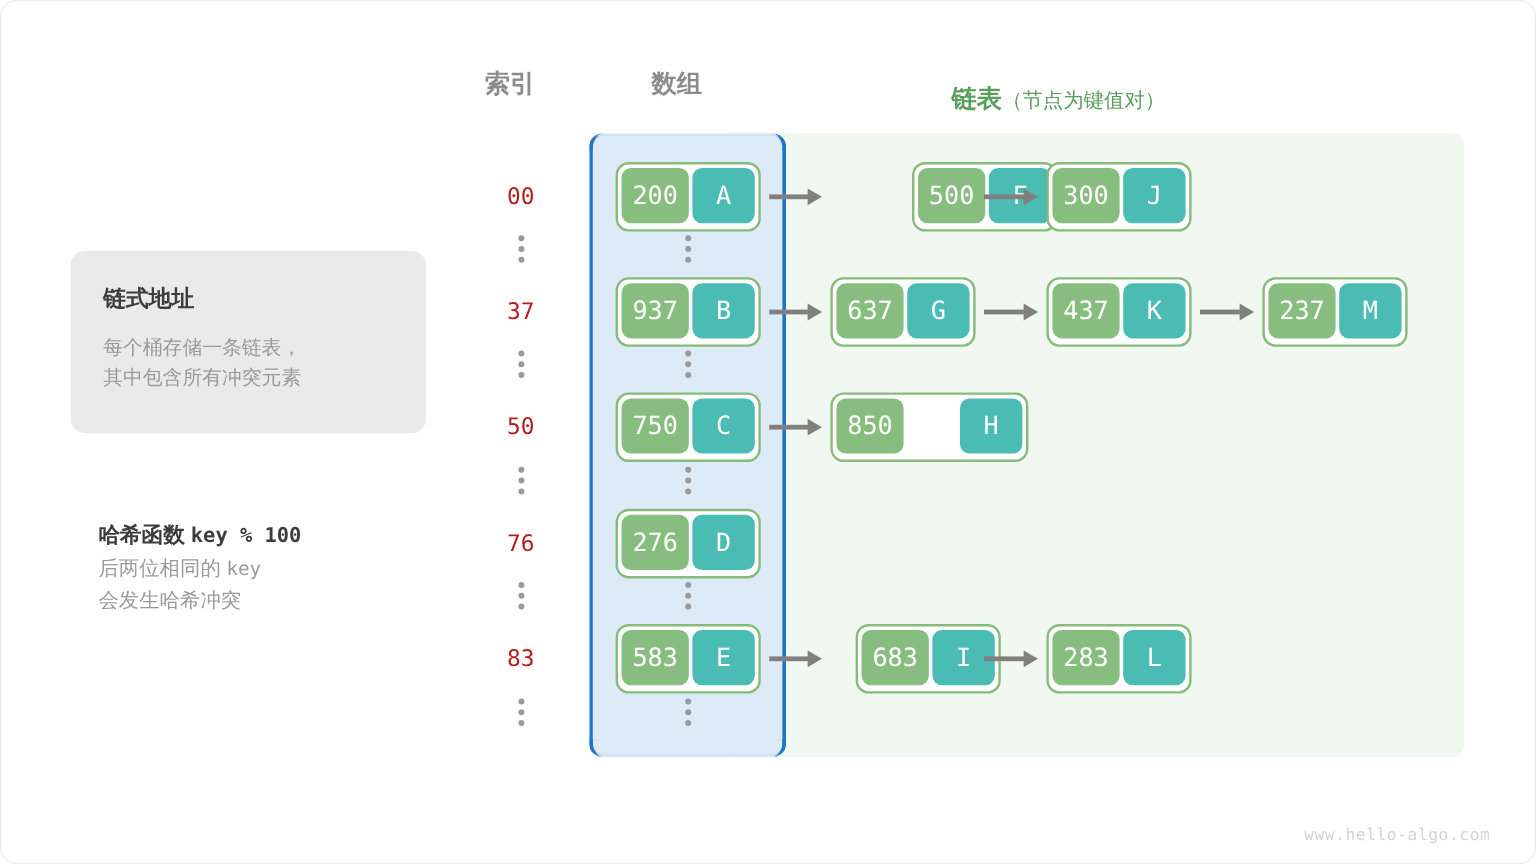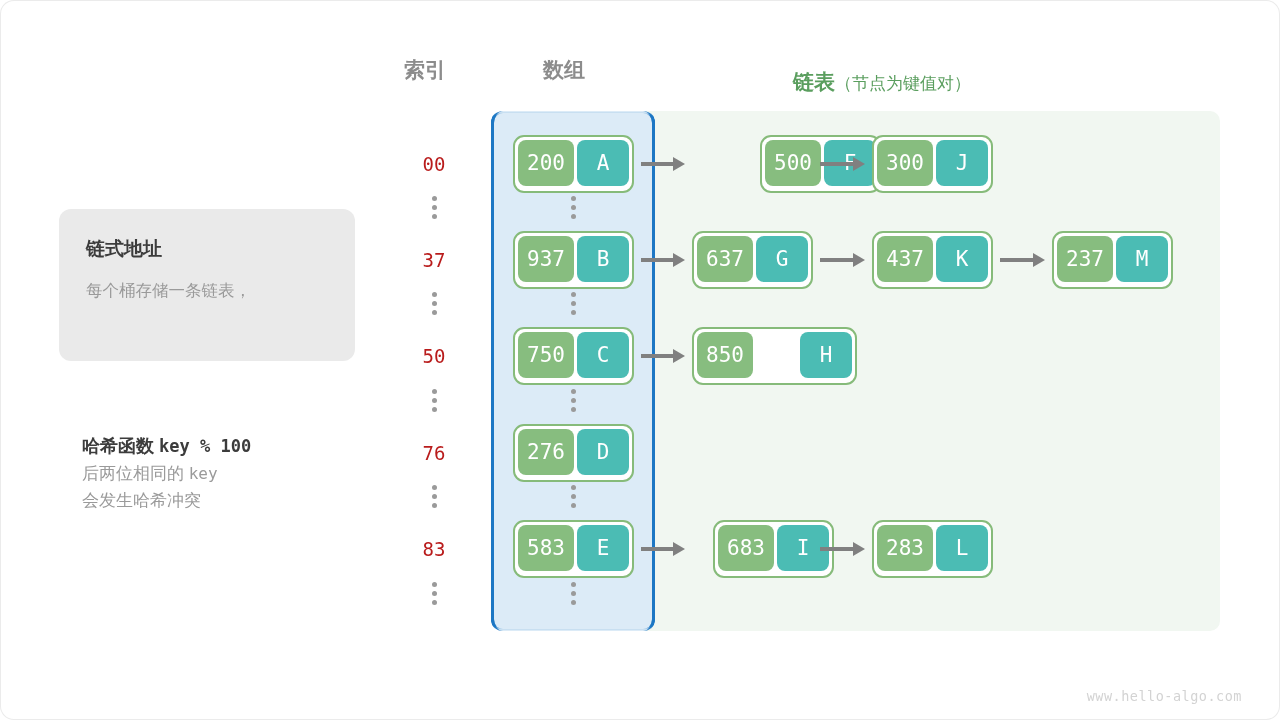--- a/index.html
+++ b/index.html
@@ -174,20 +174,21 @@
 
   <div class="hdr" id="hdr-index">索引</div>
   <div class="hdr" id="hdr-array">数组</div>
   <div class="hdr" id="hdr-list">
     <span>链表</span><span class="sub">（节点为键值对）</span>
   </div>
 
   <div id="info-card">
     <div id="info-title">链式地址</div>
     <div class="info-line">每个桶存储一条链表，</div>
+    <div class="info-line">其中包含所有冲突元素</div>
   </div>
 
   <div id="hash-note">
     <div id="hash-title">
       <span>哈希函数</span>
       <span class="mono">key % 100</span>
     </div>
     <div class="hash-line">
       <span>后两位相同的</span>
       <span class="mono">key</span>

